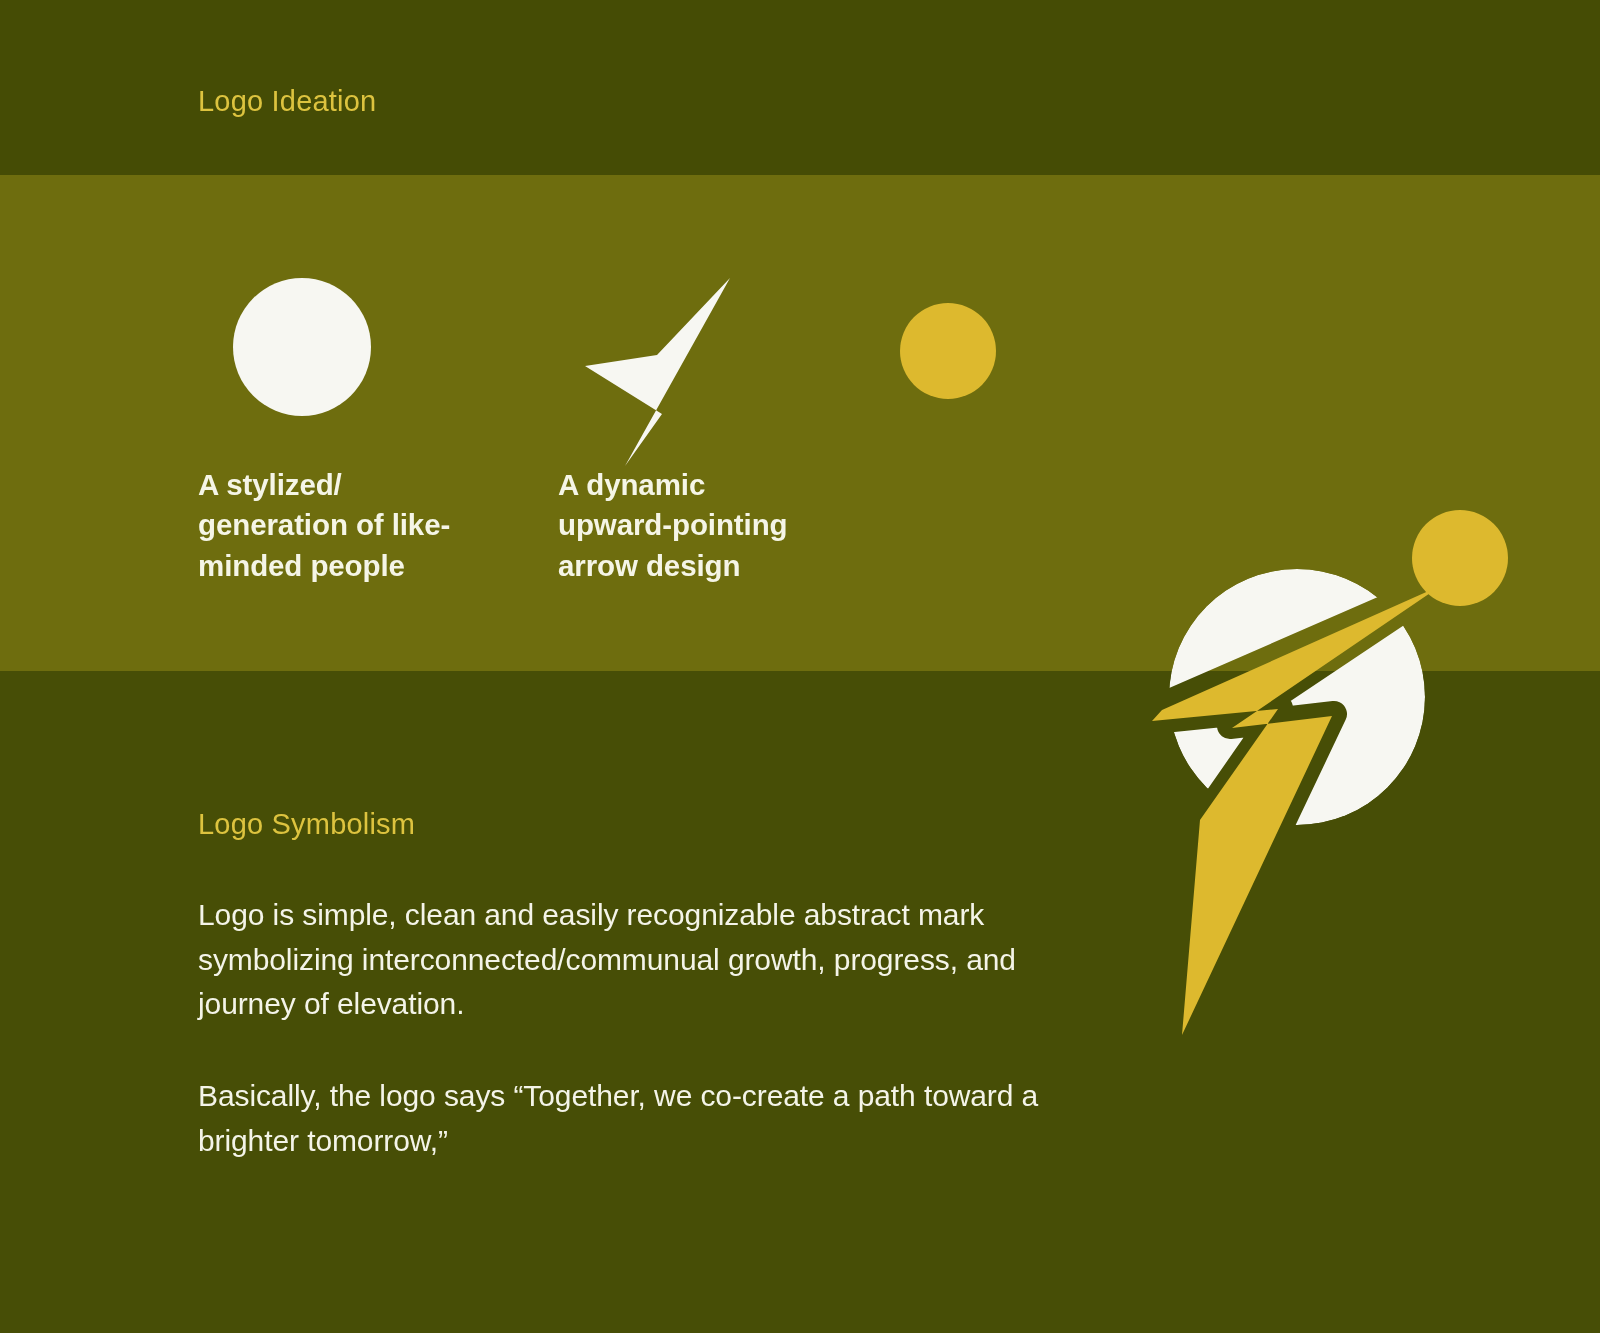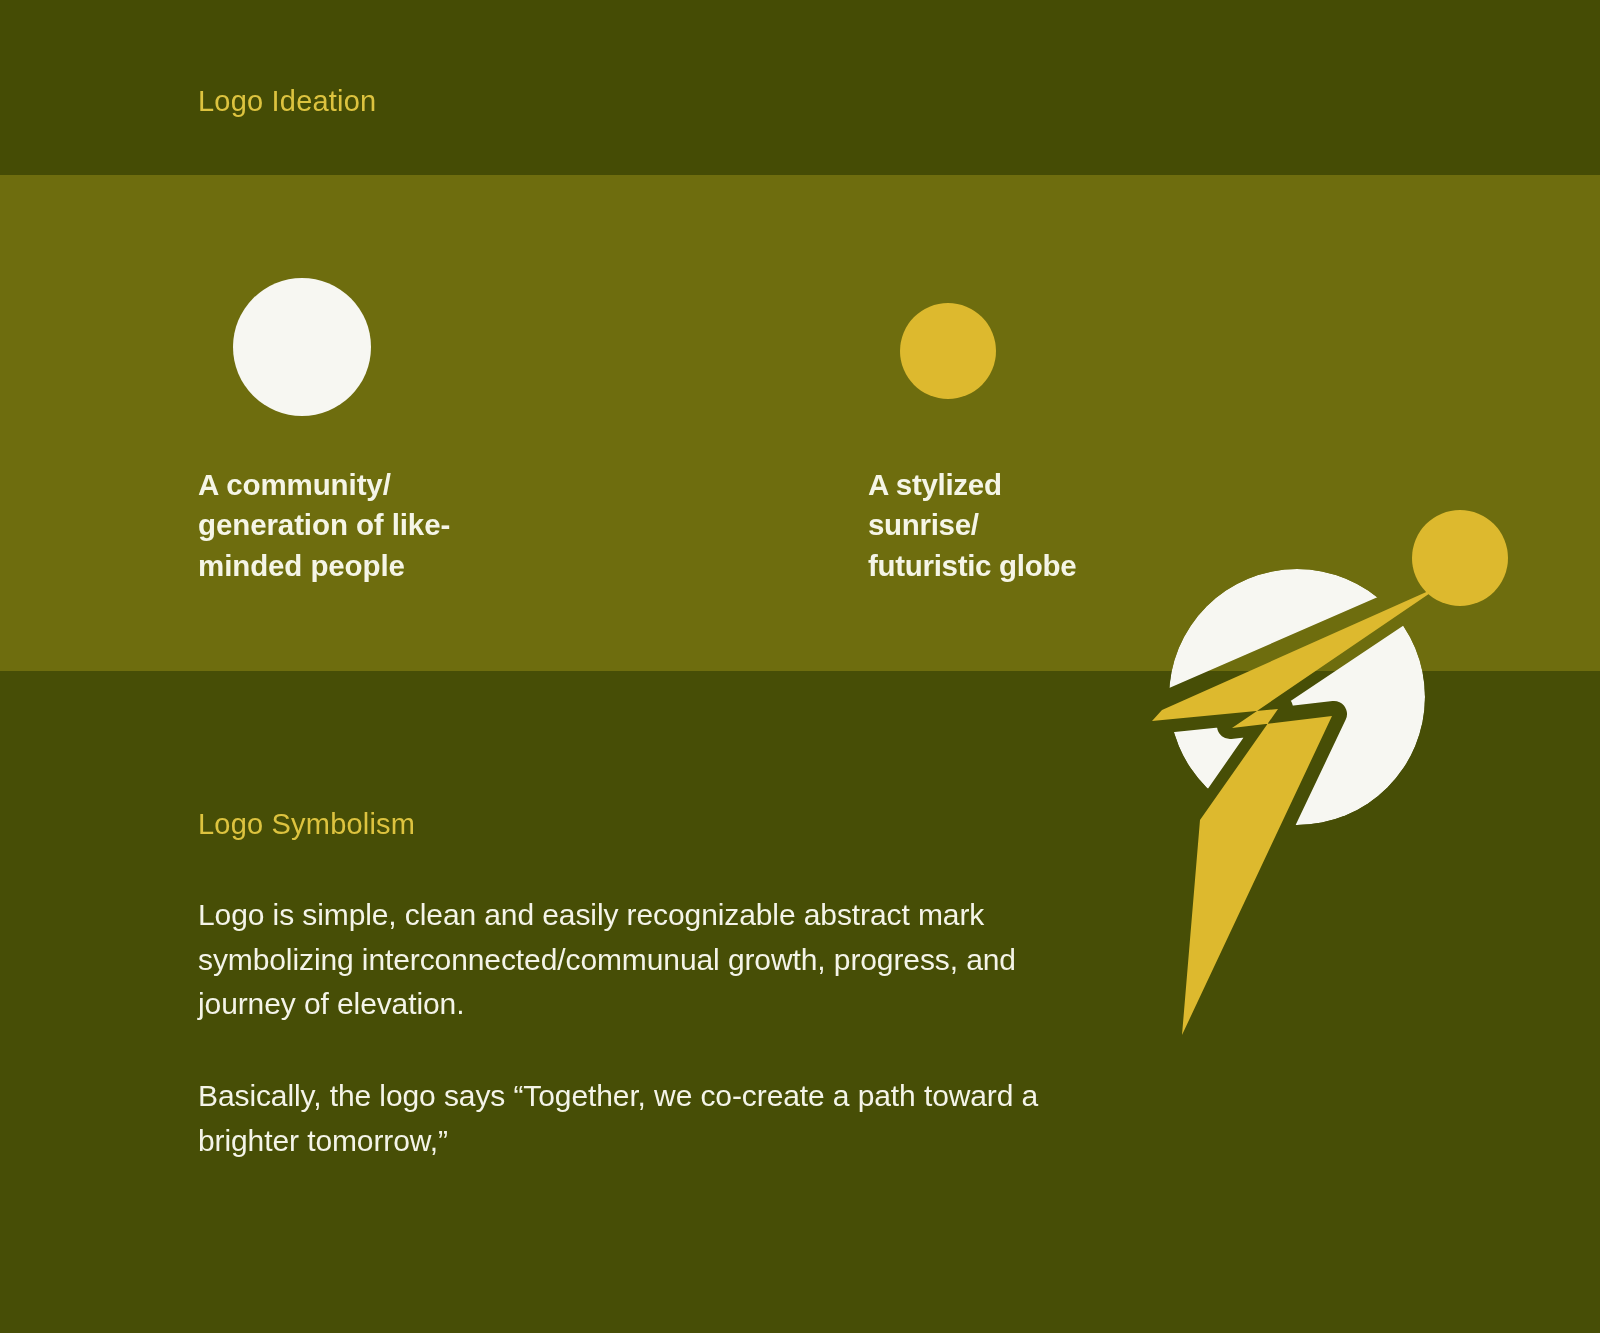--- a/index.html
+++ b/index.html
@@ -137,33 +137,45 @@
   <div class="band band-bottom"></div>
 
   <div class="section-heading" id="heading-ideation">Logo Ideation</div>
 
   <div class="ideation-row">
 
     <div class="ideation-col" id="col-0">
       <div class="col-art">
         <div class="circle-white"></div>
       </div>
-      <div class="col-caption">A community/
+      <div class="col-caption">A stylized/
 generation of like-
 minded people</div>
     </div>
 
+    <div class="ideation-col" id="col-1">
+      <div class="col-art">
+        <svg class="arrow-svg" viewBox="0 0 300 290">
+          <path d="M172 98
+                   L 99 175
+                   L 27 186
+                   L 104 234
+                   L 67 286
+                   Z" fill="#F7F7F2"></path>
+        </svg>
+      </div>
+      <div class="col-caption">A dynamic
+upward-pointing
+arrow design</div>
+    </div>
 
     <div class="ideation-col" id="col-2">
       <div class="col-art">
         <div class="circle-gold"></div>
       </div>
-      <div class="col-caption">A stylized
-sunrise/
-futuristic globe</div>
     </div>
   </div>
 
   <div id="hero-logo">
     <svg viewBox="0 0 420 560" xmlns="http://www.w3.org/2000/svg">
       <defs>
 
         <mask id="globe-mask">
           <rect x="0" y="0" width="420" height="560" fill="black"></rect>
           <circle cx="177" cy="207" r="128" fill="white"></circle>

